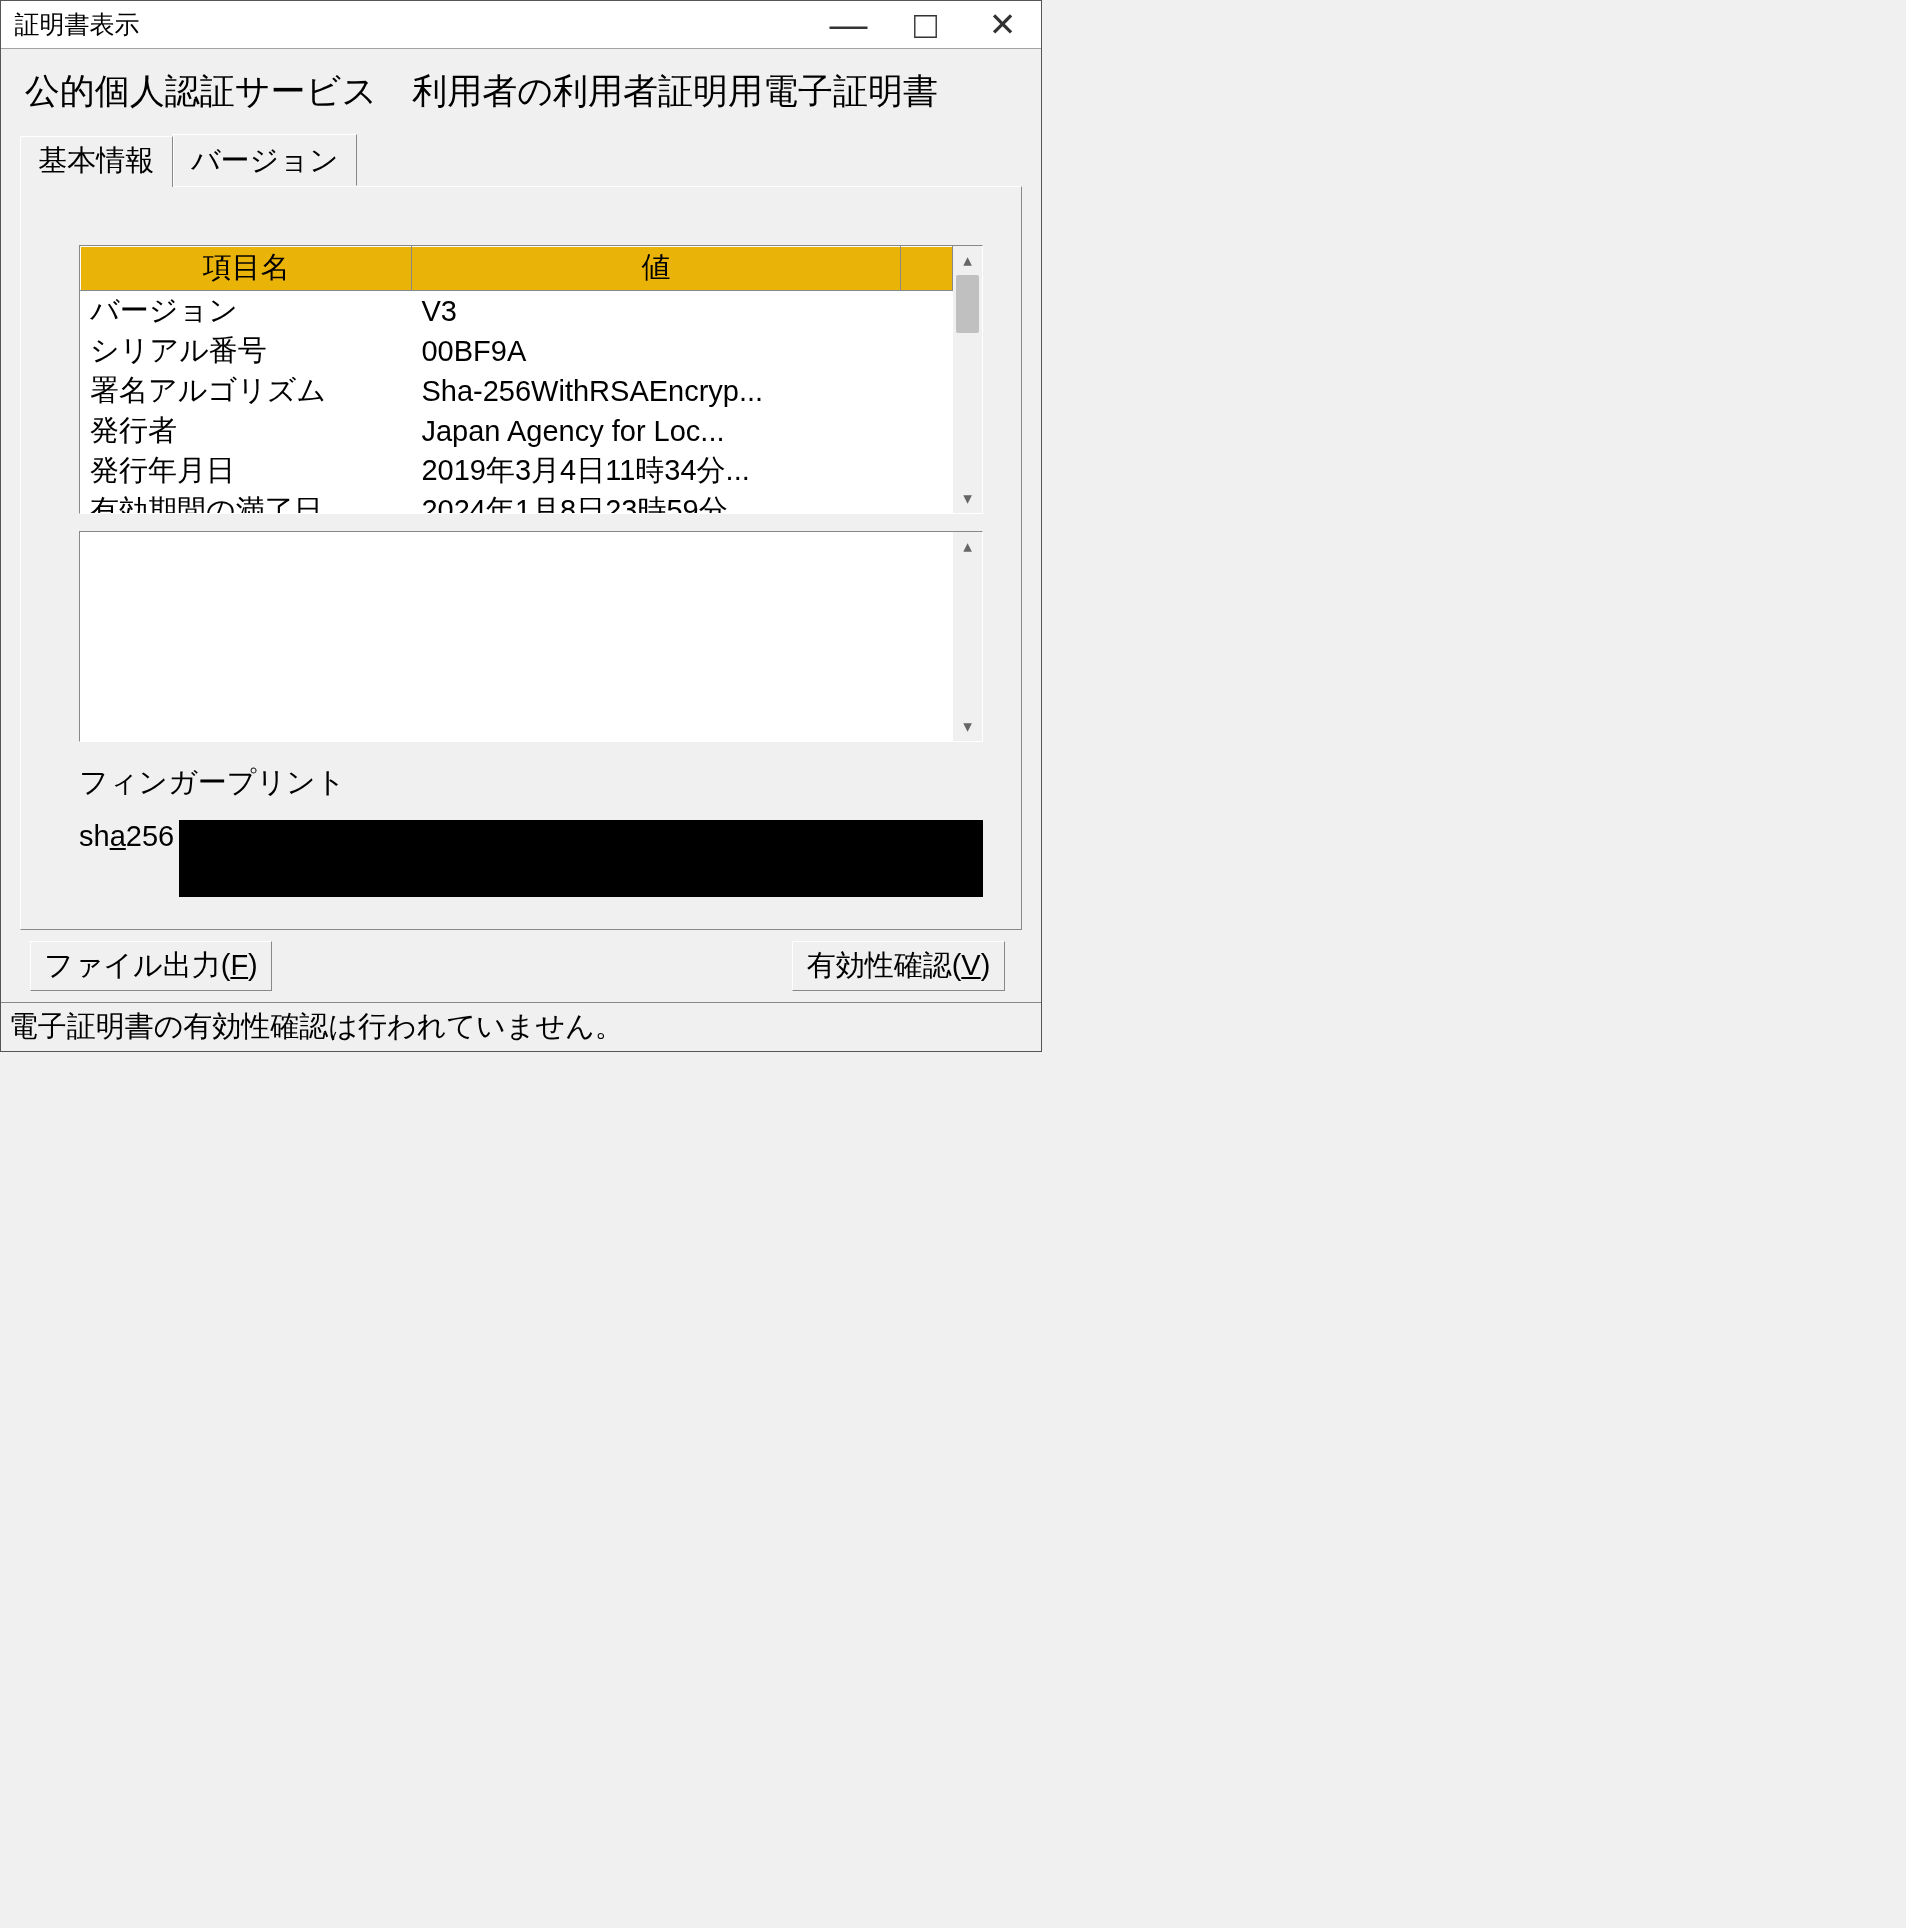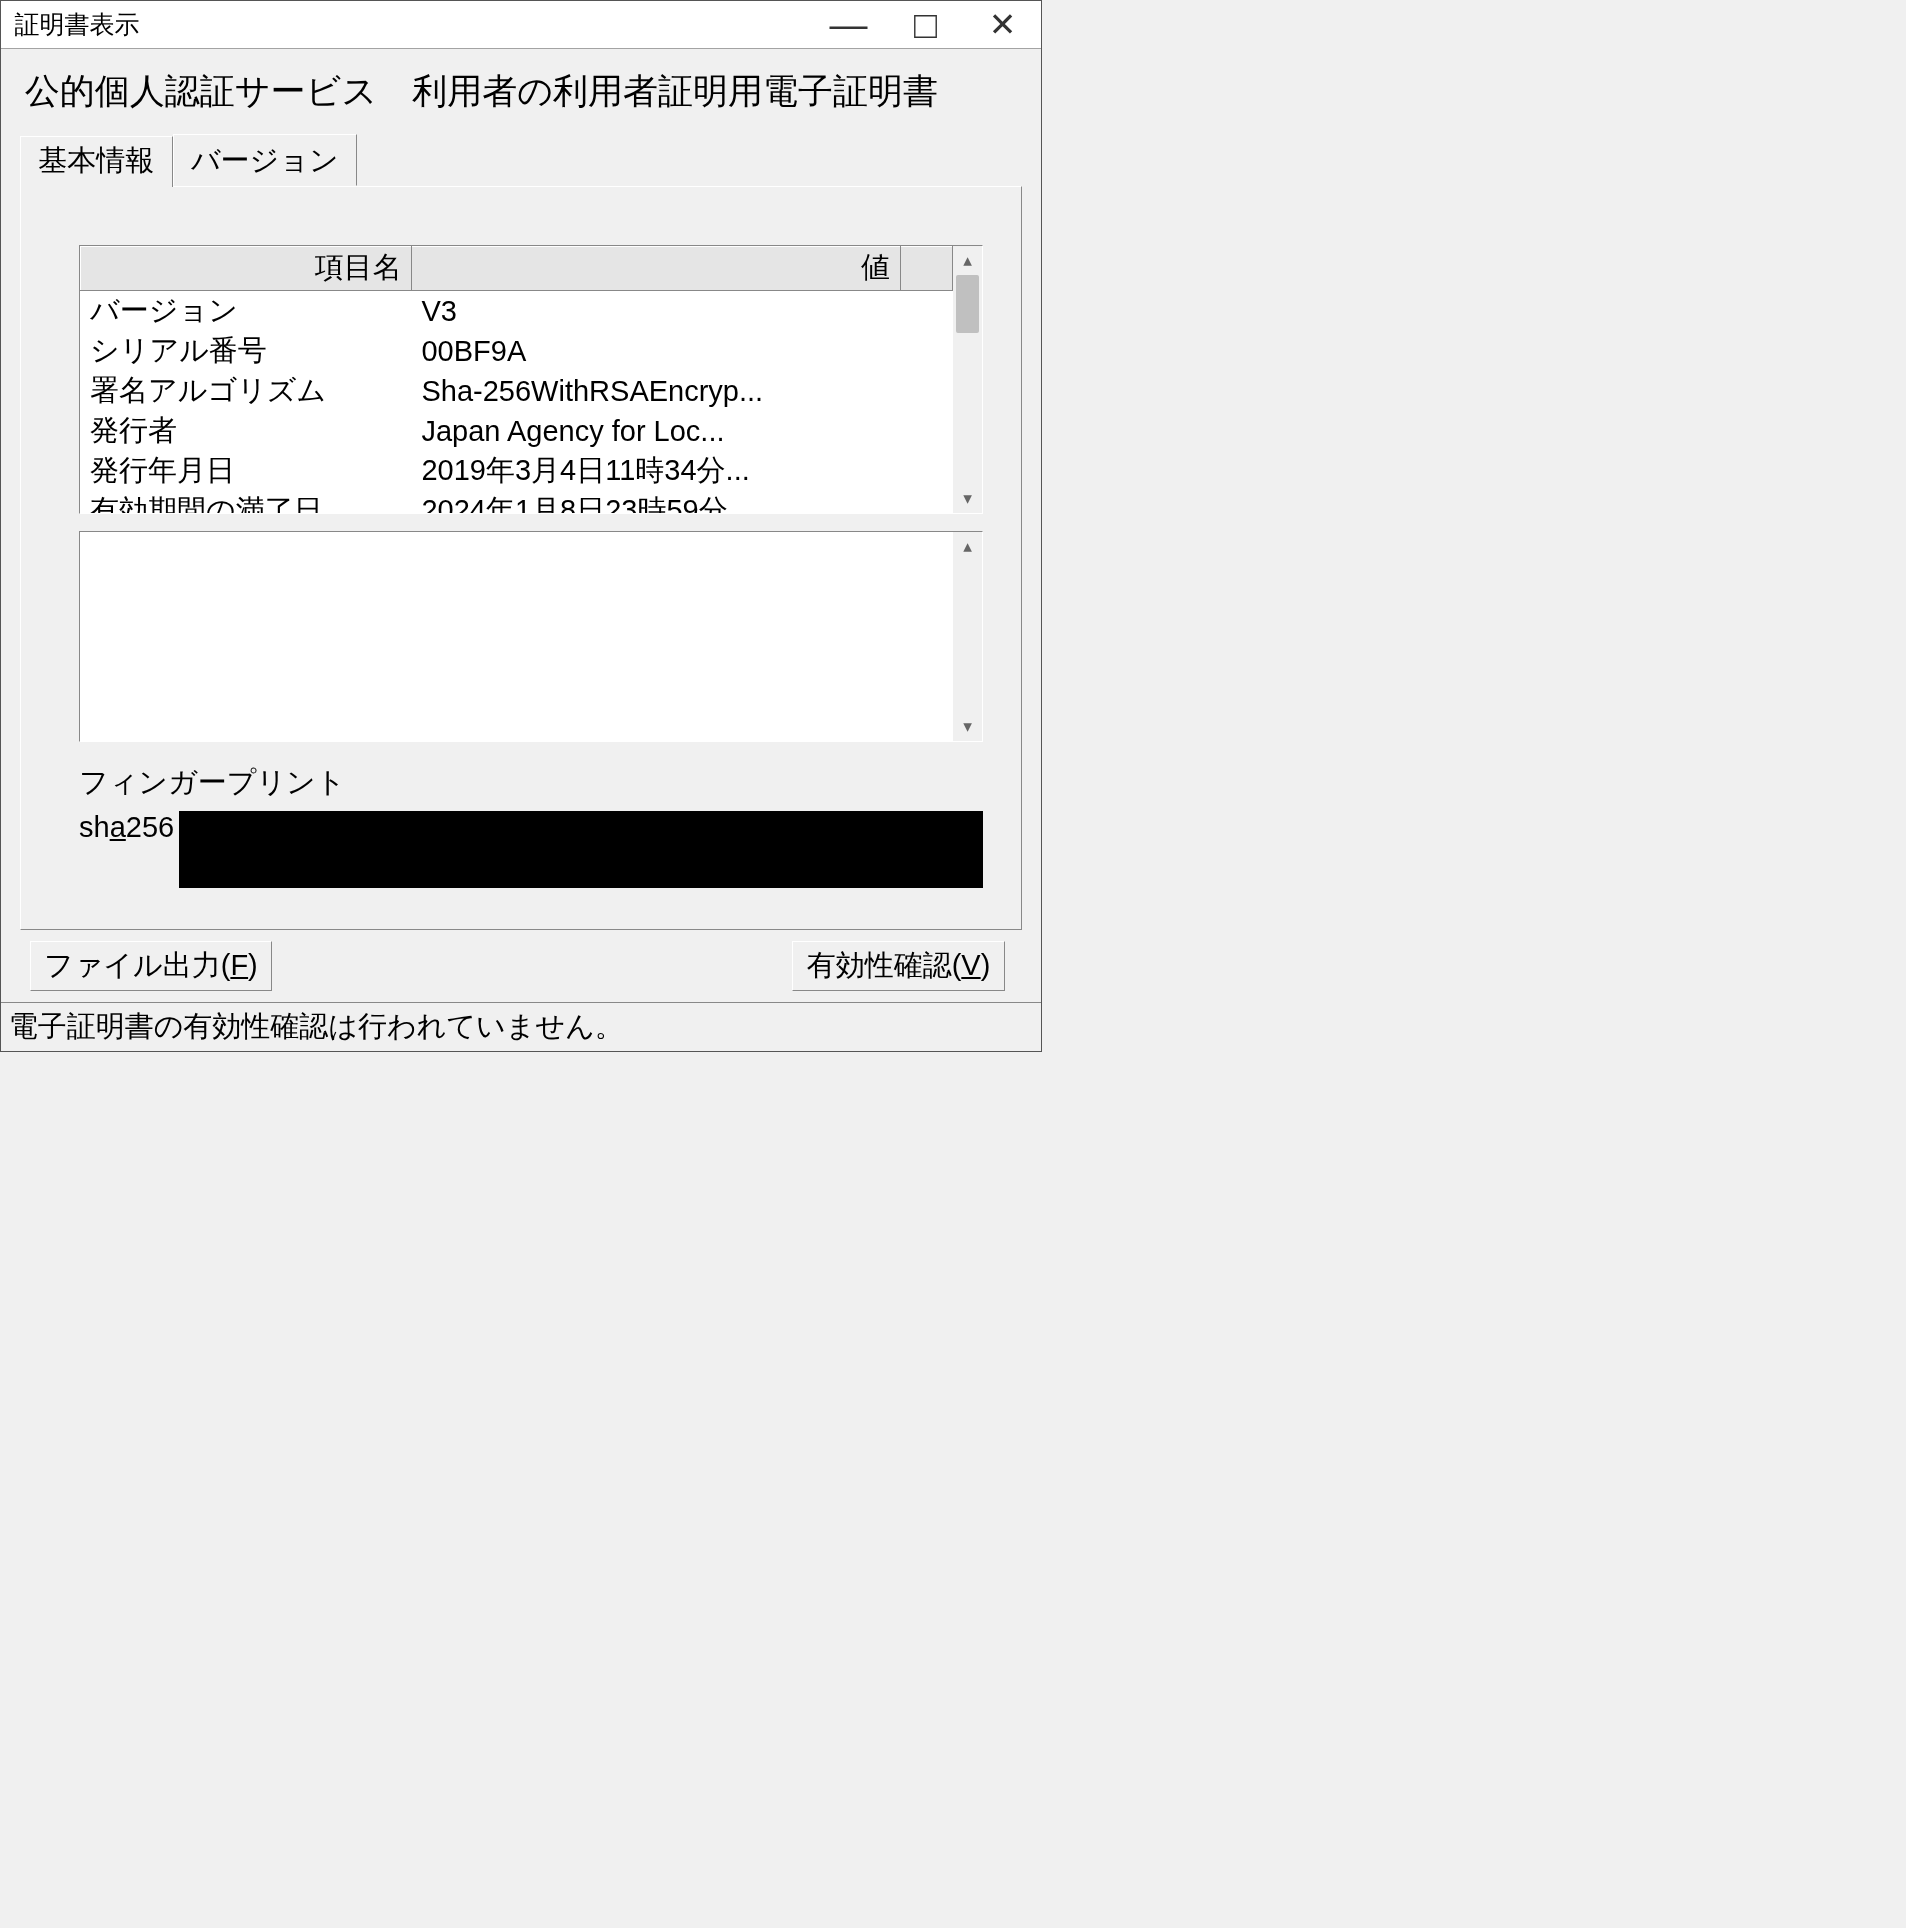--- a/index.html
+++ b/index.html
@@ -96,23 +96,23 @@
     }
     .table {
       flex: 1;
       overflow: hidden;
     }
     table {
       width: 100%;
       border-collapse: collapse;
     }
     thead th {
-      text-align: right;
+      text-align: center;
       font-weight: normal;
-      background: #e5e5e5;
+      background: #eab308;
       border: 1.9px solid #fff;
       border-right-color: #888;
       border-bottom-color: #888;
       padding: 1.9px 9.6px;
       font-size: 29px;
       height: 38px;
     }
     tbody td {
       padding: 0 9.6px;
       font-size: 29px;
@@ -149,21 +149,21 @@
       border: 1.9px solid #888;
       border-right-color: #fff;
       border-bottom-color: #fff;
       display: flex;
     }
     .details-area { flex: 1; }
     .fingerprint {
       margin-top: 21px;
       font-size: 29px;
     }
-    .fingerprint-row { display: flex; align-items: flex-start; margin-top: 8px; }
+    .fingerprint-row { display: flex; align-items: flex-start; margin-top: 17px; }
     .fp-label { }
     .fp-underline { text-decoration: underline; }
     .fp-black {
       flex: 1;
       height: 77px;
       background: #000;
       margin-left: 4.8px;
     }
     .buttons {
       display: flex;

